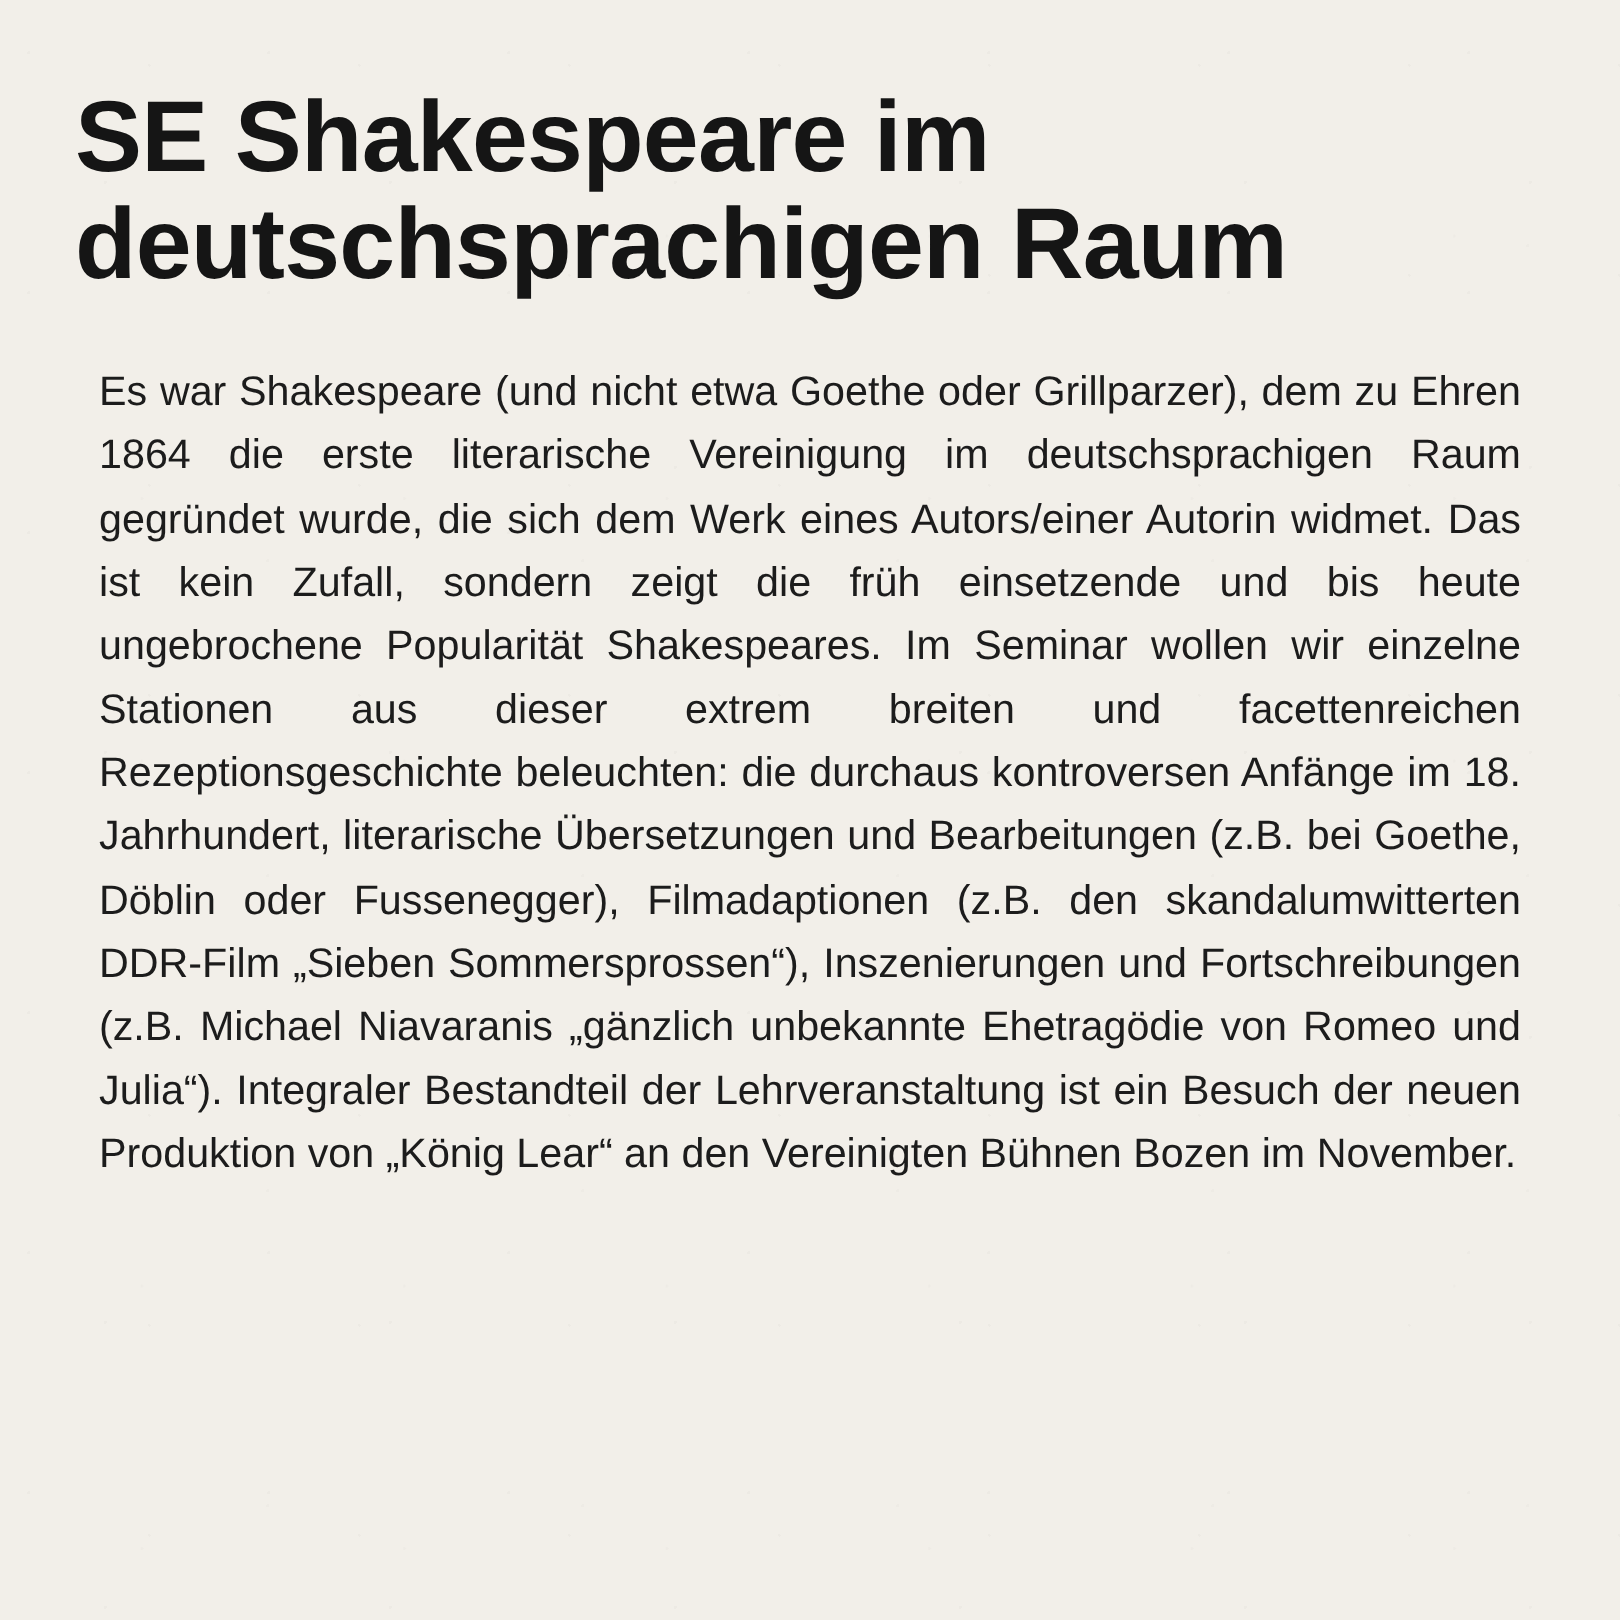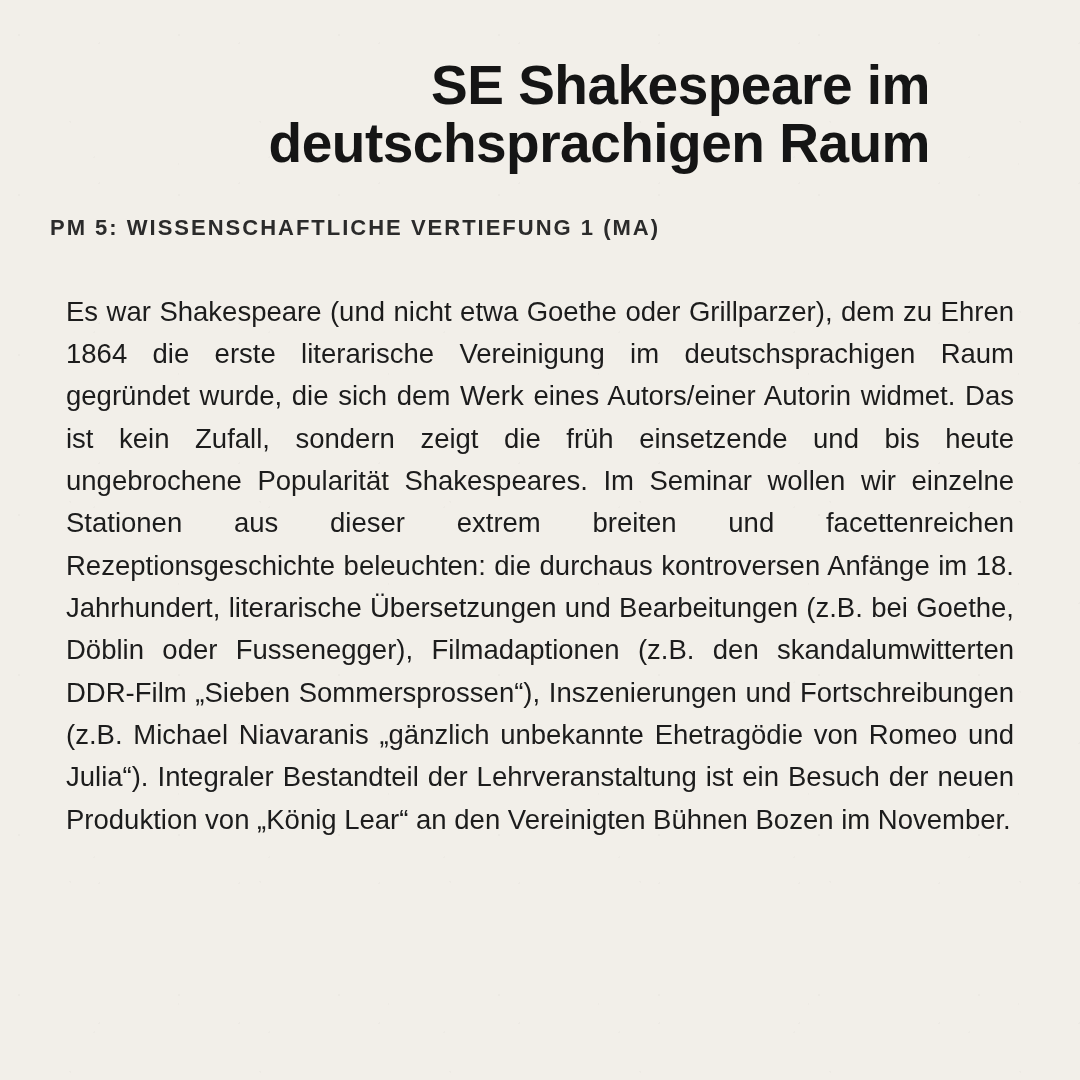--- a/index.html
+++ b/index.html
@@ -24,28 +24,27 @@
     background-color: #f2efe9;
     background-image:
       radial-gradient(circle at 12% 22%, rgba(0,0,0,0.020) 0 1px, transparent 1px),
       radial-gradient(circle at 37% 64%, rgba(0,0,0,0.018) 0 1px, transparent 1px),
       radial-gradient(circle at 71% 31%, rgba(0,0,0,0.020) 0 1px, transparent 1px),
       radial-gradient(circle at 85% 78%, rgba(0,0,0,0.016) 0 1px, transparent 1px),
       radial-gradient(circle at 54% 90%, rgba(0,0,0,0.016) 0 1px, transparent 1px);
     background-size: 160px 160px, 190px 190px, 140px 140px, 210px 210px, 175px 175px;
   }
   .title {
-    font-size: 55px;
+    font-size: 67px;
     line-height: 1.06;
     font-weight: 700;
     letter-spacing: -0.5px;
     margin: 0 0 42px 0;
     max-width: 880px;
     color: #151515;
-    text-align: right;
   }
   .subtitle {
     font-size: 22px;
     font-weight: 600;
     letter-spacing: 2.0px;
     text-transform: uppercase;
     color: #2b2b2b;
     margin: 0 0 50px 0;
   }
   .body-text {
@@ -58,16 +57,15 @@
     max-width: 1000px;
     hyphens: none;
   }
 </style>
 </head>
 <body>
 
 <div class="page">
   <h1 class="title">SE Shakespeare im deutschsprachigen Raum</h1>
 
-  <div class="subtitle">PM 5: Wissenschaftliche Vertiefung 1 (MA)</div>
 
   <p class="body-text">Es war Shakespeare (und nicht etwa Goethe oder Grillparzer), dem zu Ehren 1864 die erste literarische Vereinigung im deutschsprachigen Raum gegründet wurde, die sich dem Werk eines Autors/einer Autorin widmet. Das ist kein Zufall, sondern zeigt die früh einsetzende und bis heute ungebrochene Popularität Shakespeares. Im Seminar wollen wir einzelne Stationen aus dieser extrem breiten und facettenreichen Rezeptionsgeschichte beleuchten: die durchaus kontroversen Anfänge im 18. Jahrhundert, literarische Übersetzungen und Bearbeitungen (z.B. bei Goethe, Döblin oder Fussenegger), Filmadaptionen (z.B. den skandalumwitterten DDR-Film „Sieben Sommersprossen“), Inszenierungen und Fortschreibungen (z.B. Michael Niavaranis „gänzlich unbekannte Ehetragödie von Romeo und Julia“). Integraler Bestandteil der Lehrveranstaltung ist ein Besuch der neuen Produktion von „König Lear“ an den Vereinigten Bühnen Bozen im November.</p>
 </div>
 
 </body></html>

